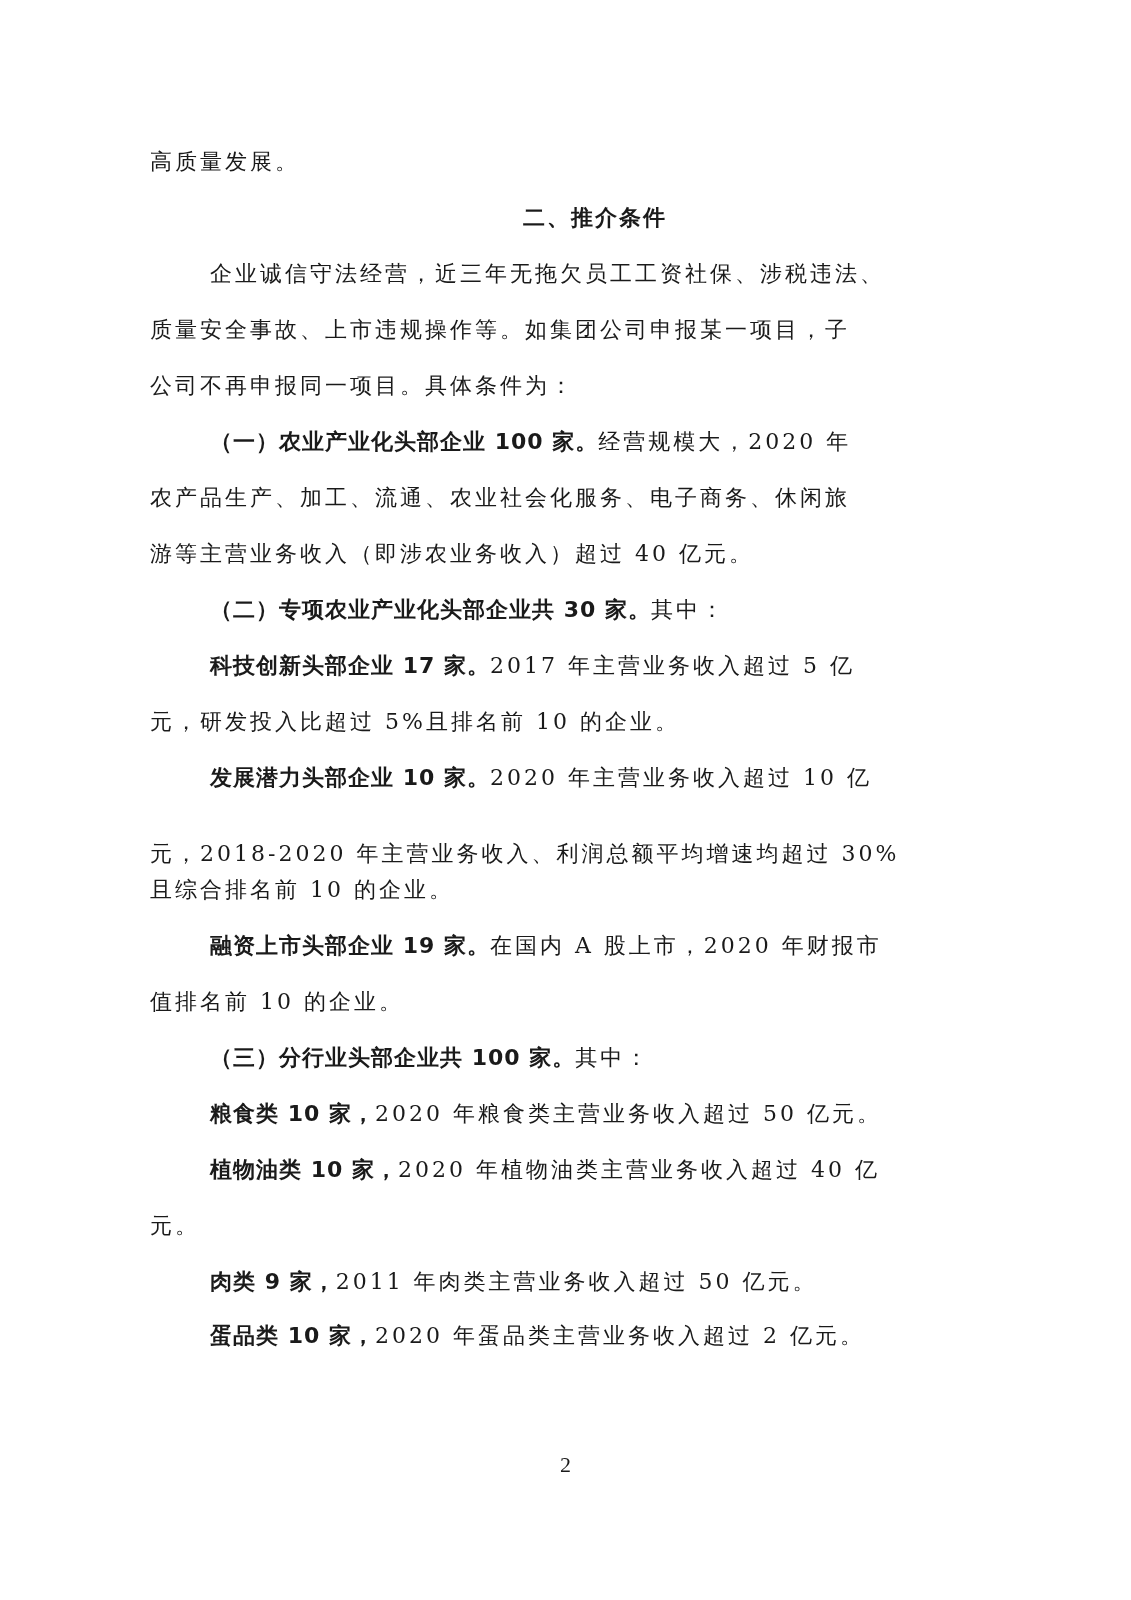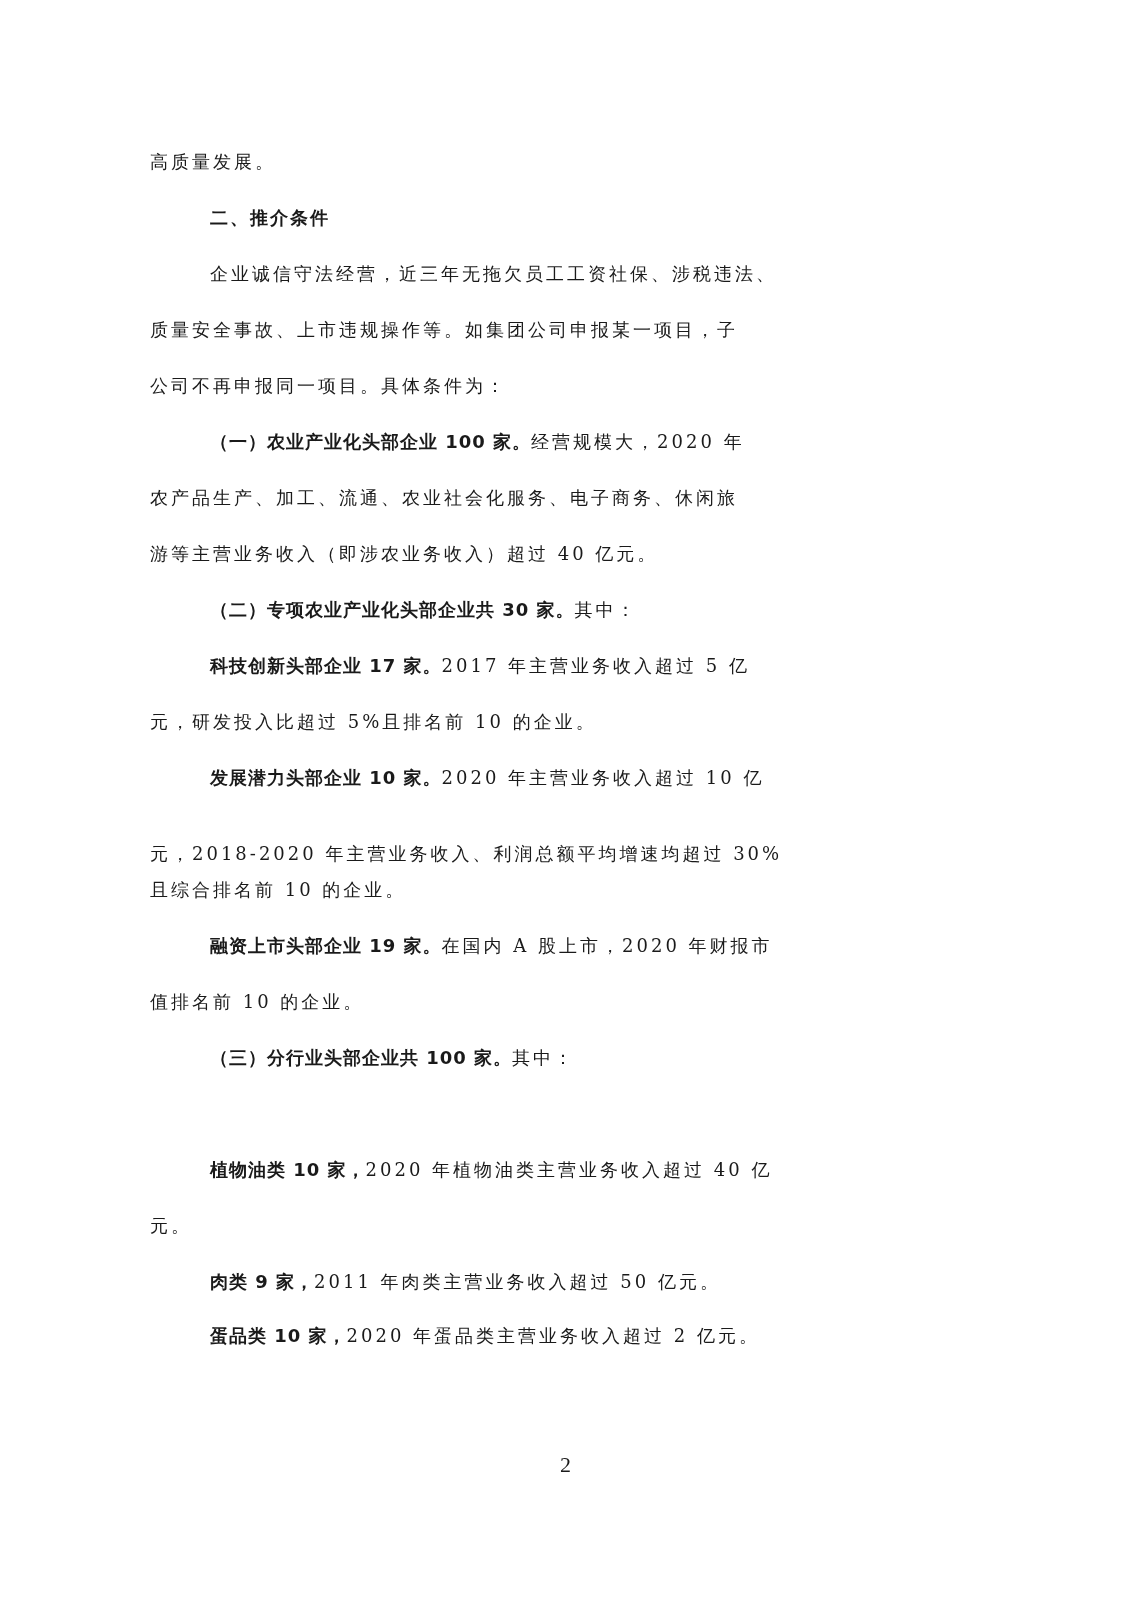--- a/index.html
+++ b/index.html
@@ -1,23 +1,23 @@
 <!DOCTYPE html>
 <html><head>
 <meta charset="utf-8">
 <style>
   html, body { margin: 0; padding: 0; background: #ffffff; }
   body { width: 1131px; height: 1600px; position: relative; overflow: hidden;
          font-family: "DejaVu Serif", "Liberation Serif", serif; color: #1a1a1a; }
   .page { position: absolute; left: 0; top: 0; width: 1131px; height: 1600px; }
-  .line { position: absolute; left: 150px; width: 830px; font-size: 18px; line-height: 32px;
+  .line { position: absolute; left: 150px; width: 830px; font-size: 22px; line-height: 32px;
           white-space: nowrap; letter-spacing: 3px; }
   .indent { left: 210px; width: 770px; }
   .b { font-weight: bold; font-family: "DejaVu Sans", "Liberation Sans", sans-serif; letter-spacing: 1px; }
-  .heading { font-family: "DejaVu Sans", "Liberation Sans", sans-serif; font-weight: bold; letter-spacing: 2px; }
+  .heading { font-family: "DejaVu Sans", "Liberation Sans", sans-serif; font-weight: bold; letter-spacing: 2px; text-align: center; }
   .pagenum { position: absolute; top: 1452px; left: 0; width: 1131px; text-align: center;
              font-size: 22px; font-family: "Liberation Serif", serif; }
 </style>
 </head>
 <body>
 
 <div class="page">
   <div class="line" style="top:146px"><span>高质量发展。</span></div>
   <div class="line indent heading" style="top:202px"><span>二、推介条件</span></div>
   <div class="line indent" style="top:258px"><span>企业诚信守法经营，近三年无拖欠员工工资社保、涉税违法、</span></div>
@@ -28,18 +28,19 @@
   <div class="line" style="top:538px"><span>游等主营业务收入（即涉农业务收入）超过 40 亿元。</span></div>
   <div class="line indent" style="top:594px"><span class="b">（二）专项农业产业化头部企业共 30 家。</span><span>其中：</span></div>
   <div class="line indent" style="top:650px"><span class="b">科技创新头部企业 17 家。</span><span>2017 年主营业务收入超过 5 亿</span></div>
   <div class="line" style="top:706px"><span>元，研发投入比超过 5%且排名前 10 的企业。</span></div>
   <div class="line indent" style="top:762px"><span class="b">发展潜力头部企业 10 家。</span><span>2020 年主营业务收入超过 10 亿</span></div>
   <div class="line" style="top:838px"><span>元，2018-2020 年主营业务收入、利润总额平均增速均超过 30%</span></div>
   <div class="line" style="top:874px"><span>且综合排名前 10 的企业。</span></div>
   <div class="line indent" style="top:930px"><span class="b">融资上市头部企业 19 家。</span><span>在国内 A 股上市，2020 年财报市</span></div>
   <div class="line" style="top:986px"><span>值排名前 10 的企业。</span></div>
   <div class="line indent" style="top:1042px"><span class="b">（三）分行业头部企业共 100 家。</span><span>其中：</span></div>
+  <div class="line indent" style="top:1098px"><span class="b">粮食类 10 家，</span><span>2020 年粮食类主营业务收入超过 50 亿元。</span></div>
   <div class="line indent" style="top:1154px"><span class="b">植物油类 10 家，</span><span>2020 年植物油类主营业务收入超过 40 亿</span></div>
   <div class="line" style="top:1210px"><span>元。</span></div>
   <div class="line indent" style="top:1266px"><span class="b">肉类 9 家，</span><span>2011 年肉类主营业务收入超过 50 亿元。</span></div>
   <div class="line indent" style="top:1320px"><span class="b">蛋品类 10 家，</span><span>2020 年蛋品类主营业务收入超过 2 亿元。</span></div>
   <div class="pagenum">2</div>
 </div>
 
 </body></html>

